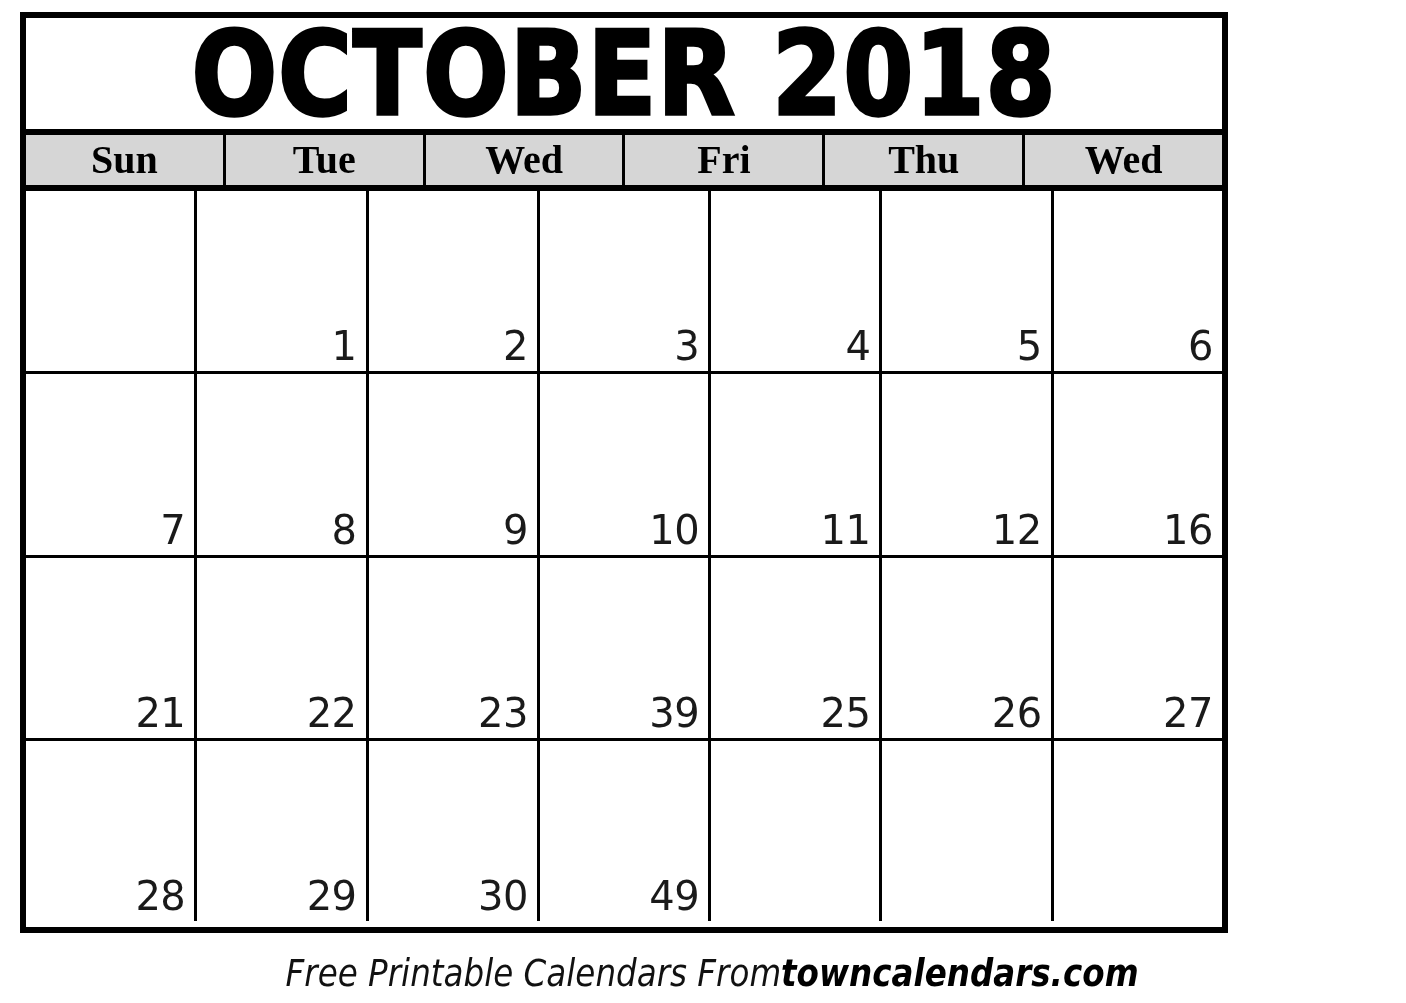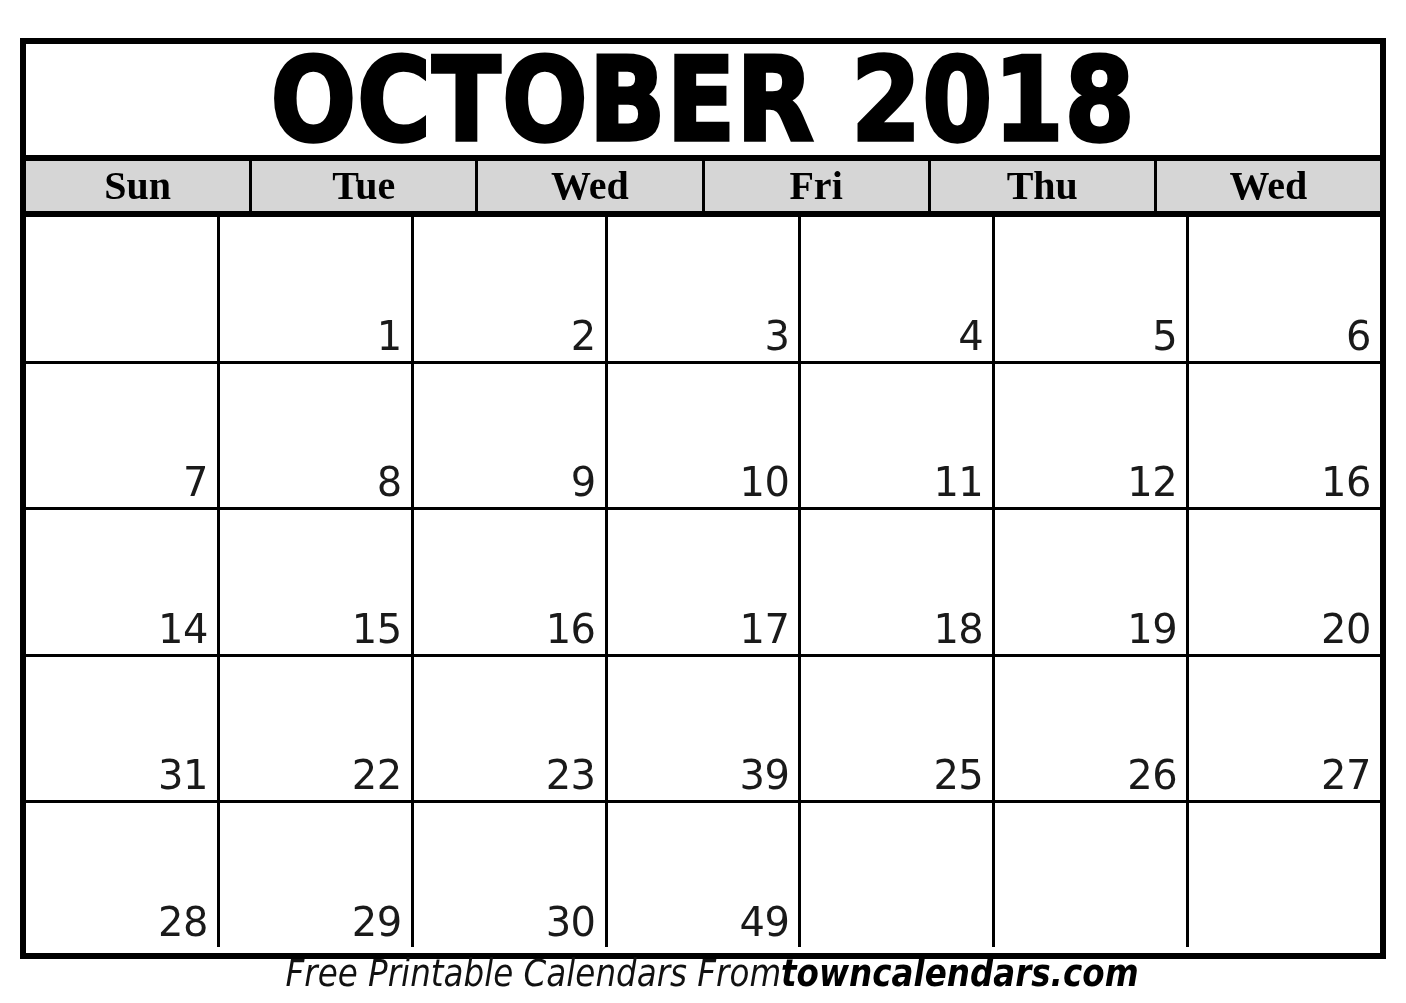--- a/index.html
+++ b/index.html
@@ -18,22 +18,22 @@
     position: relative;
     width: 1406px;
     height: 1003px;
     background: #ffffff;
   }
 
   
   .calendar-frame {
     position: absolute;
     left: 20px;
-    top: 38px;
-    width: 1366px;
+    top: 12px;
+    width: 1208px;
     height: 921px;
     box-sizing: border-box;
     border: 6px solid #000000;
     background: #ffffff;
   }
 
   
   .title-bar {
     height: 117px;
     box-sizing: border-box;
@@ -226,47 +226,24 @@
             <span class="day-number">11</span>
           </div>
         <div class="day-cell">
             <span class="day-number">12</span>
           </div>
         <div class="day-cell">
             <span class="day-number">16</span>
           </div>
       </div>
 
-      <div class="week-row">
-        <div class="day-cell">
-            <span class="day-number">14</span>
-          </div>
-        <div class="day-cell">
-            <span class="day-number">15</span>
-          </div>
-        <div class="day-cell">
-            <span class="day-number">16</span>
-          </div>
-        <div class="day-cell">
-            <span class="day-number">17</span>
-          </div>
-        <div class="day-cell">
-            <span class="day-number">18</span>
-          </div>
-        <div class="day-cell">
-            <span class="day-number">19</span>
-          </div>
-        <div class="day-cell">
-            <span class="day-number">20</span>
-          </div>
-      </div>
-
-      <div class="week-row">
-        <div class="day-cell">
-            <span class="day-number">31</span>
+
+      <div class="week-row">
+        <div class="day-cell">
+            <span class="day-number">21</span>
           </div>
         <div class="day-cell">
             <span class="day-number">22</span>
           </div>
         <div class="day-cell">
             <span class="day-number">23</span>
           </div>
         <div class="day-cell">
             <span class="day-number">39</span>
           </div>

